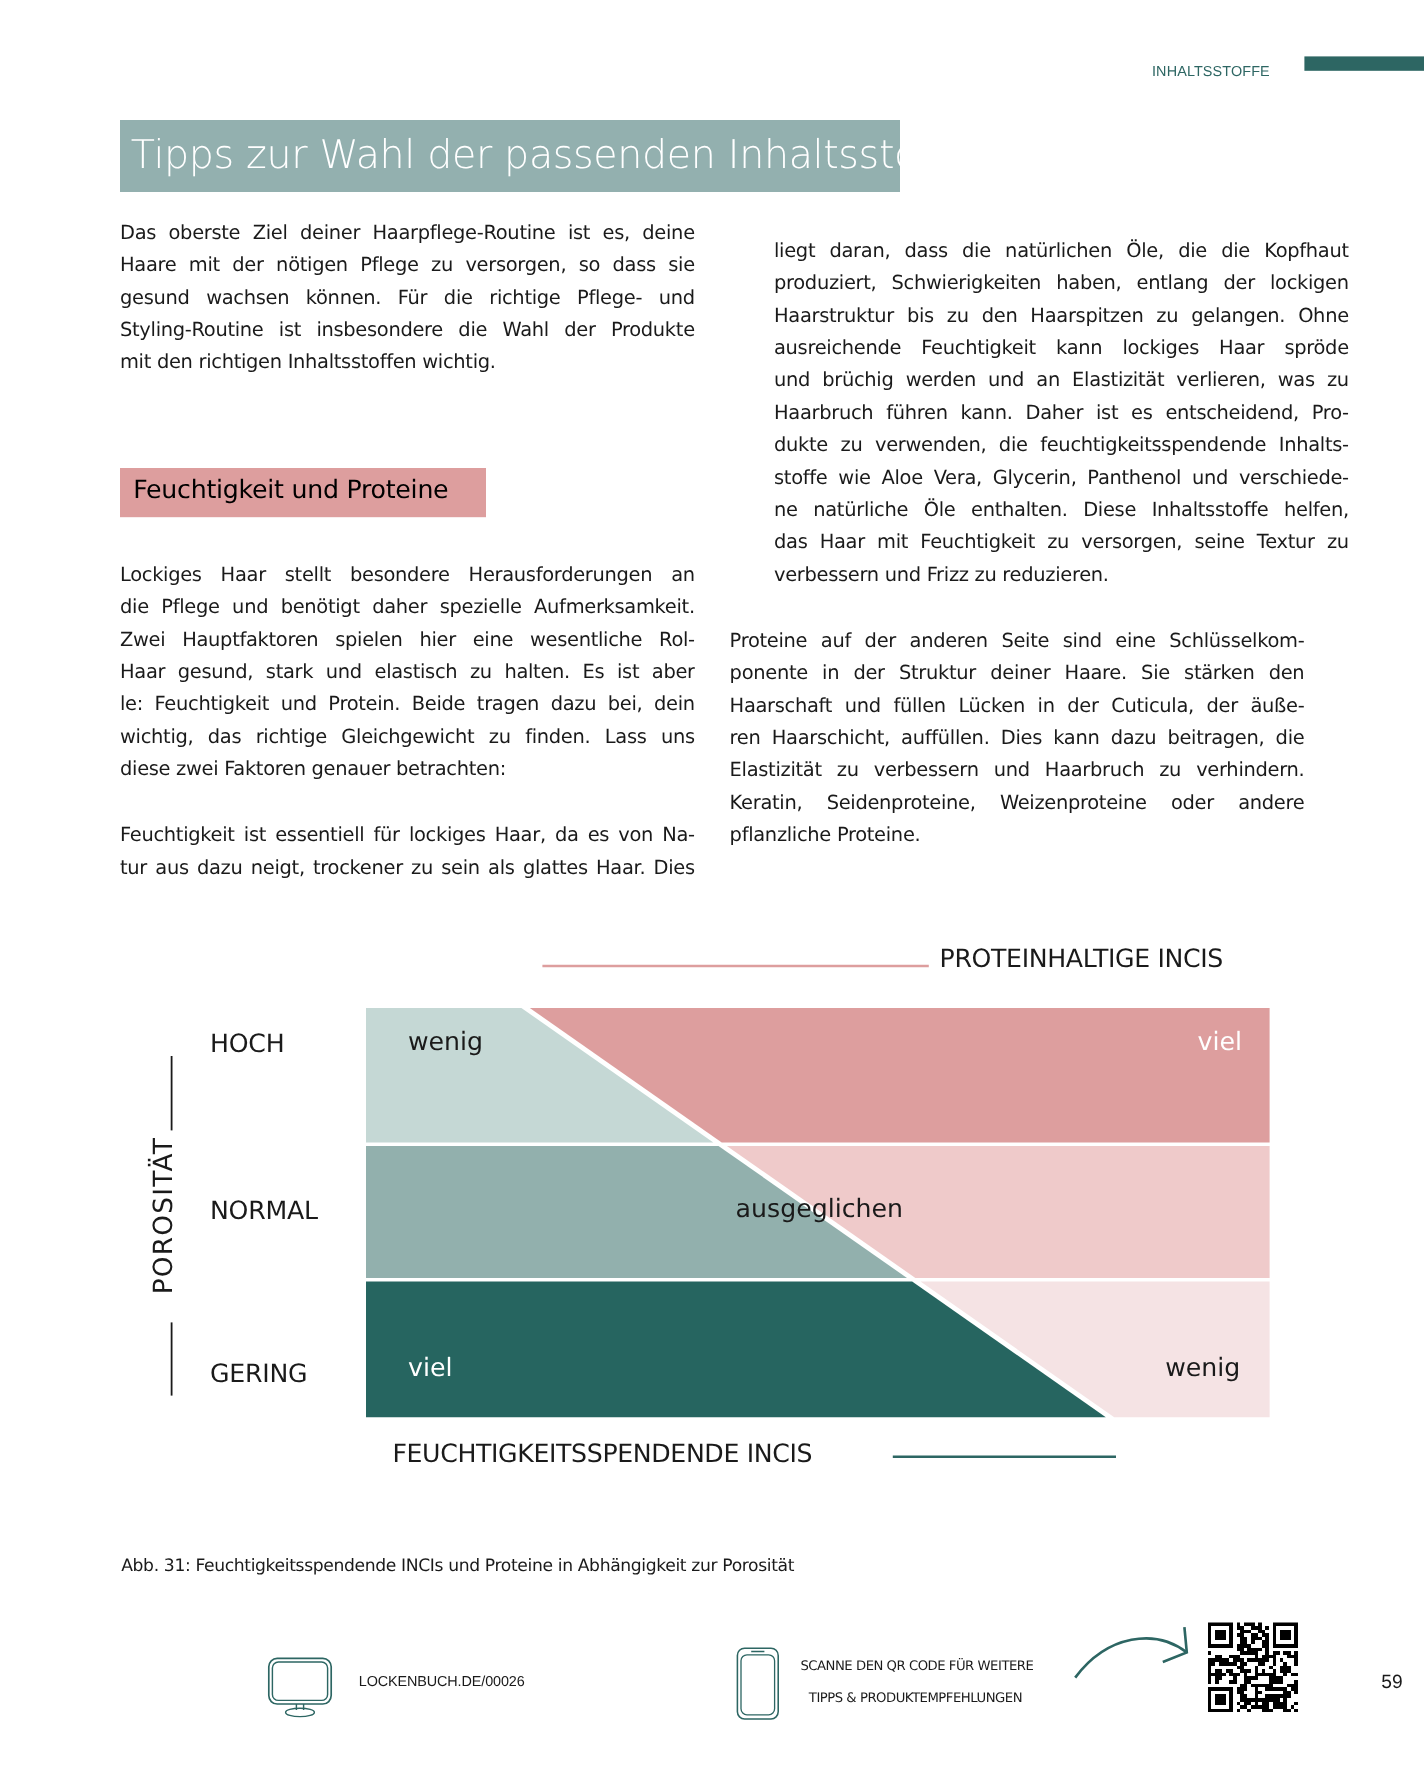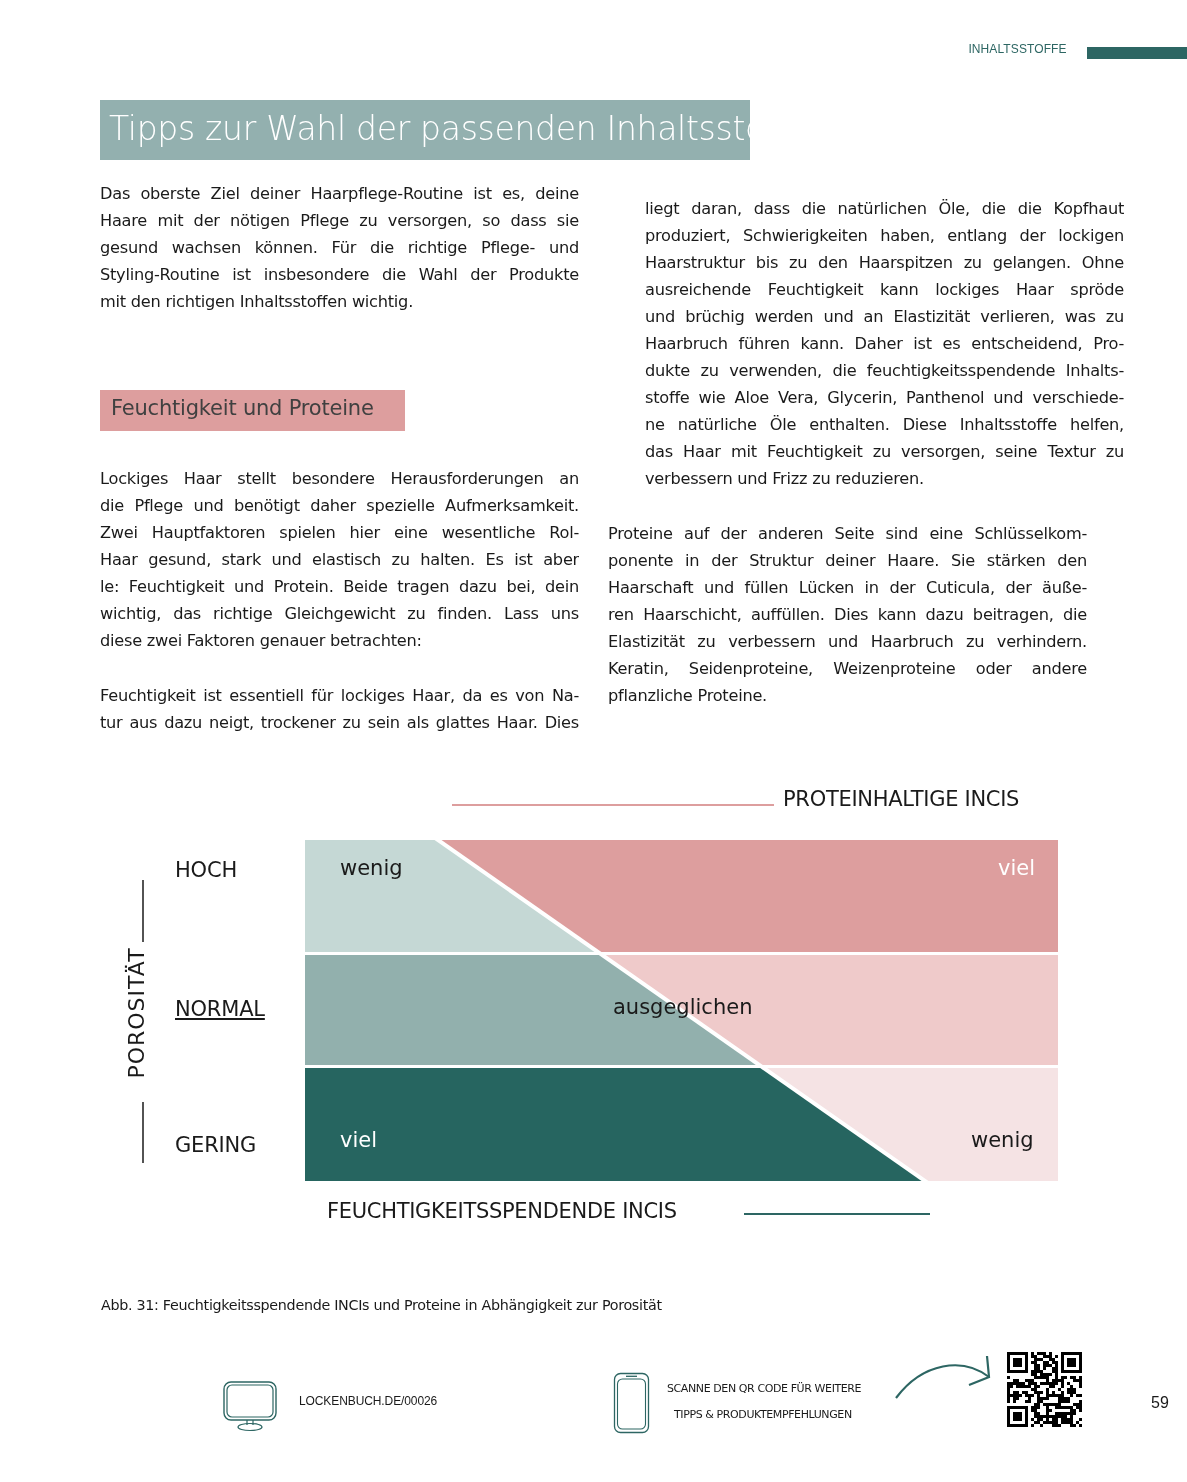--- a/index.html
+++ b/index.html
@@ -1,40 +1,40 @@
 <!DOCTYPE html>
 <html><head>
   <meta charset="utf-8">
   <style>
     * { box-sizing: border-box; margin: 0; padding: 0; }
     html, body { width: 1187px; height: 1482px; background: #ffffff; overflow: hidden; }
     body { position: relative; font-family: "DejaVu Sans", sans-serif; color: #1a1a1a; }
 
-    .section-tag { position: absolute; top: 42px; left: 960px; width: 115px; text-align: center; font-family: "Liberation Sans", sans-serif; font-size: 12px; color: #2d6663; letter-spacing: 0.1px; }
+    .section-tag { position: absolute; top: 52px; left: 960px; width: 115px; text-align: left; font-family: "Liberation Sans", sans-serif; font-size: 12px; color: #2d6663; letter-spacing: 0.1px; }
     .section-bar { position: absolute; top: 47px; left: 1087px; width: 100px; height: 12px; background: #2d6663; }
 
     .title-box { position: absolute; top: 100px; left: 100px; width: 650px; height: 60px; background: #93b0af; }
     .title-box span { position: absolute; left: 9px; top: 9px; font-family: "DejaVu Sans", sans-serif; font-size: 33px; font-weight: 300; color: #ffffff; letter-spacing: -0.3px; white-space: nowrap; }
 
     .col { position: absolute; width: 479px; font-size: 16.2px; line-height: 27px; text-align: justify; color: #1a1a1a; letter-spacing: -0.25px; }
     .line { display: block; text-align: justify; text-align-last: justify; white-space: nowrap; overflow: hidden; }
     .line.last { text-align-last: left; }
 
     .subhead { position: absolute; top: 390px; left: 100px; width: 305px; height: 41px; background: #dd9e9e; }
-    .subhead span { position: absolute; left: 11px; top: 6px; font-size: 21px; color: #404040; white-space: nowrap; letter-spacing: -0.2px; }
+    .subhead span { position: absolute; left: 11px; top: 6px; font-size: 21px; color: #000000; white-space: nowrap; letter-spacing: -0.2px; }
 
     
     .diagram { position: absolute; left: 0; top: 770px; width: 1187px; height: 470px; }
     .diagram svg { position: absolute; left: 0; top: 0; }
     .dlabel { position: absolute; font-family: "DejaVu Sans", sans-serif; color: #1a1a1a; white-space: nowrap; }
     .axis-top-label { top: 17px; left: 783px; font-size: 21px; letter-spacing: -0.3px; }
     .axis-bottom-label { top: 429px; left: 327px; font-size: 21px; letter-spacing: -0.3px; }
     .row-label { left: 175px; font-size: 21px; letter-spacing: -0.2px; }
     .row-hoch { top: 88px; }
-    .row-normal { top: 227px; text-decoration: underline; }
+    .row-normal { top: 227px; }
     .row-gering { top: 363px; }
     .porositaet { position: absolute; left: 35px; top: 228px; width: 210px; height: 30px; font-size: 22px; letter-spacing: 1px; text-align: center; transform: rotate(-90deg); transform-origin: center; left: 34px; }
     .cell-label { font-size: 21px; }
     .c-wenig-top { top: 86px; left: 340px; }
     .c-viel-top { top: 86px; left: 998px; color: #ffffff; }
     .c-ausgeglichen { top: 225px; left: 613px; }
     .c-viel-bottom { top: 358px; left: 340px; color: #ffffff; }
     .c-wenig-bottom { top: 358px; left: 971px; }
 
     .caption { position: absolute; top: 1297px; left: 101px; font-size: 14.3px; color: #1a1a1a; letter-spacing: -0.3px; white-space: nowrap; }

